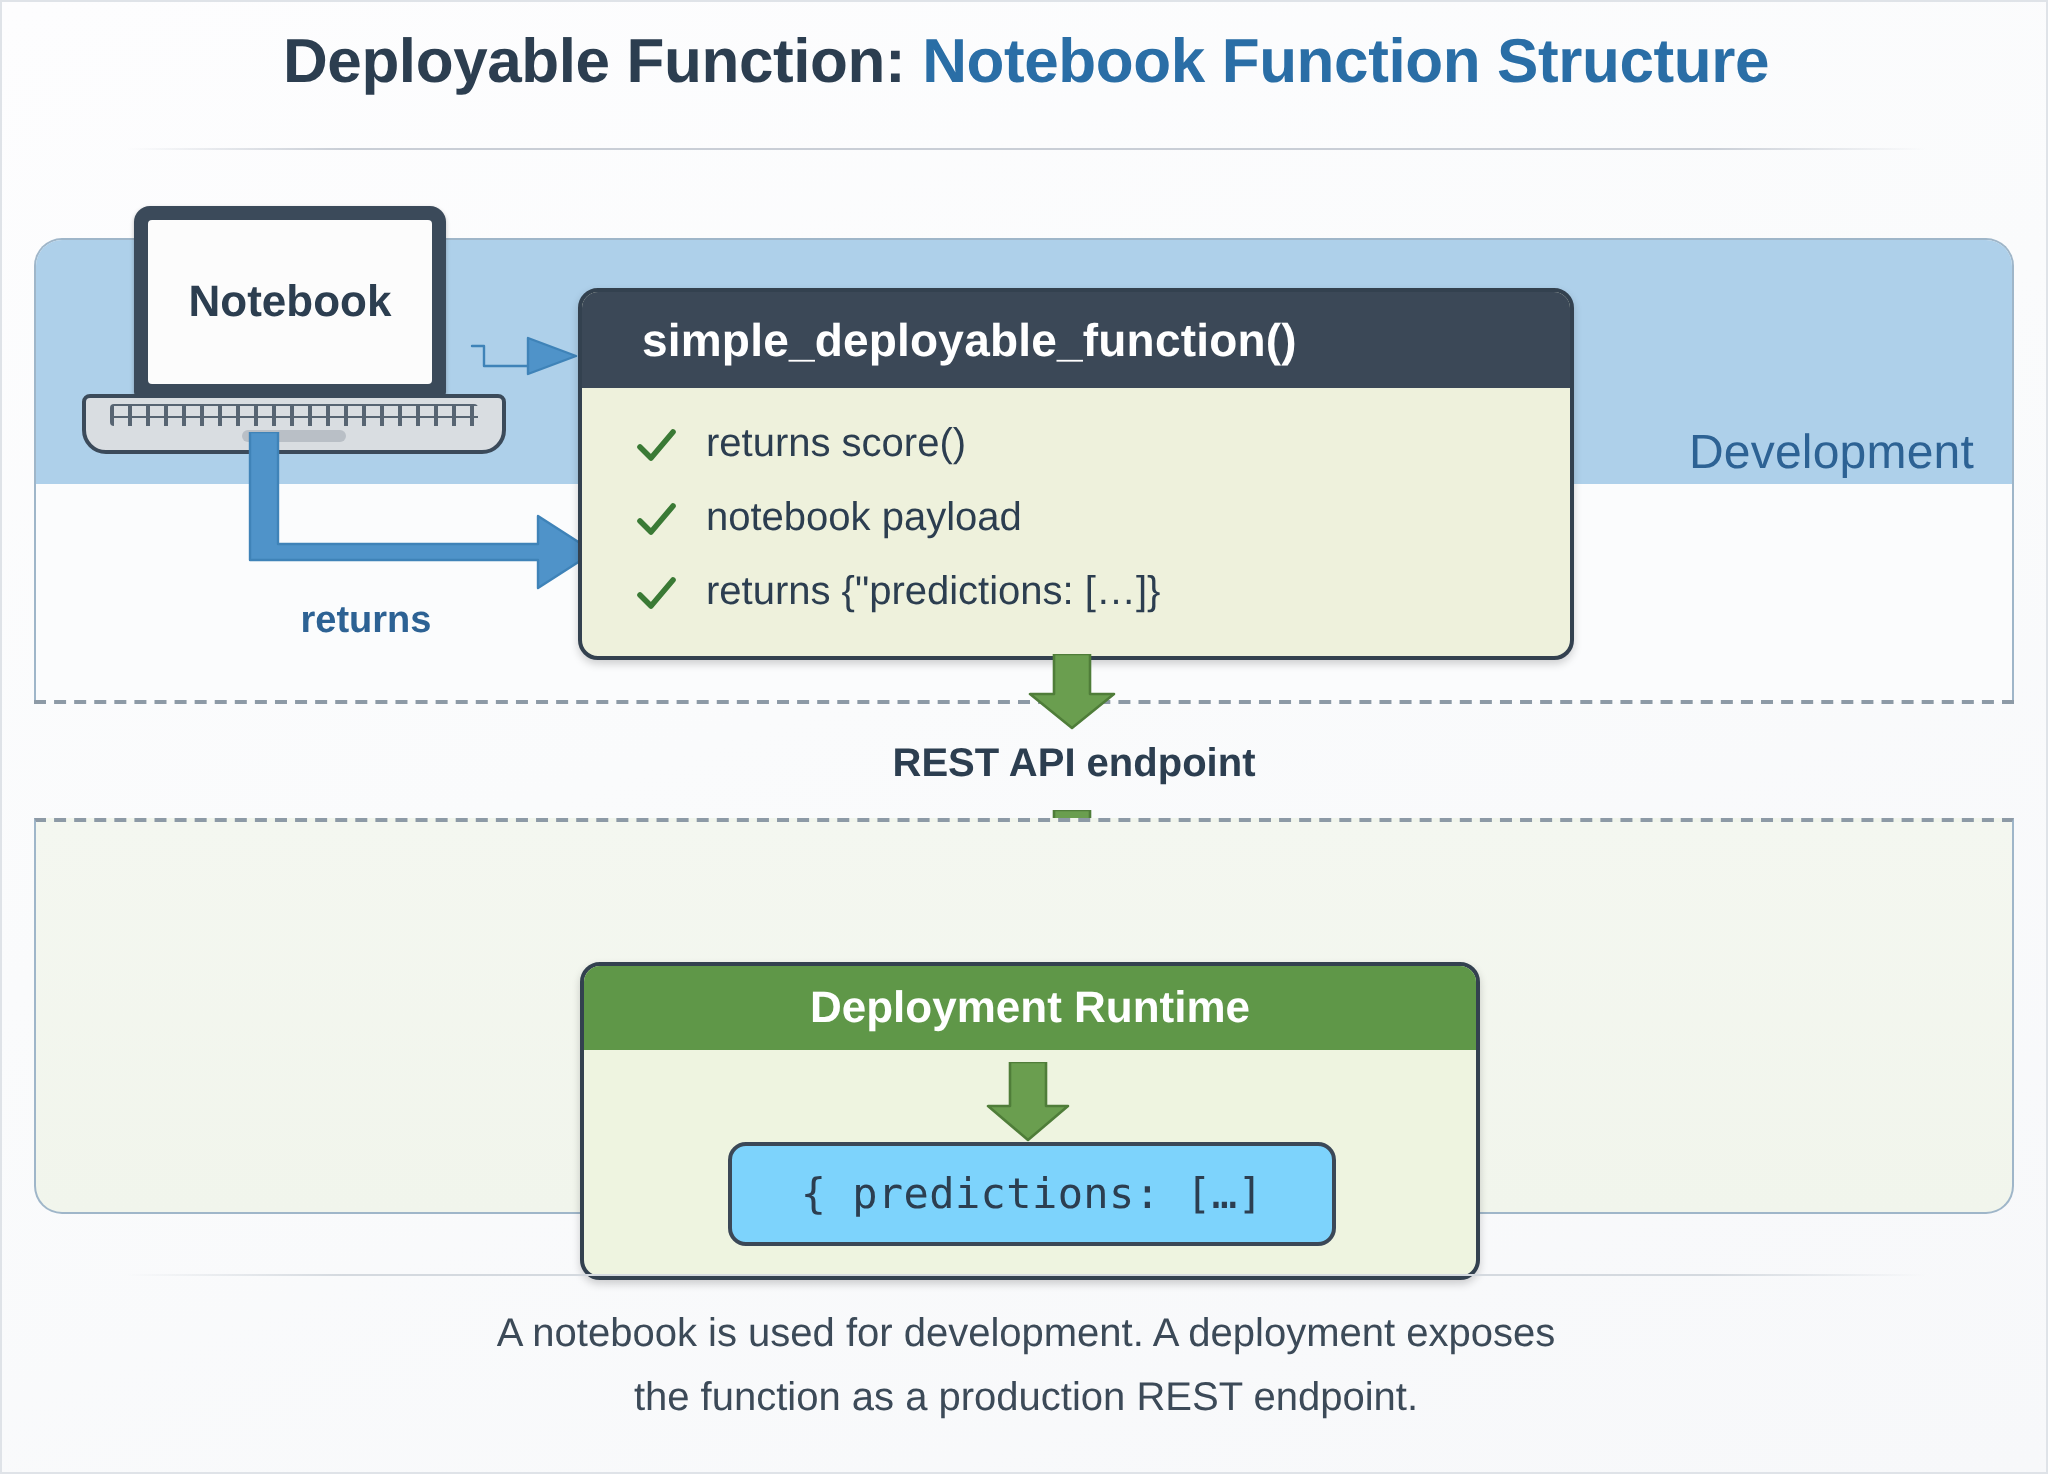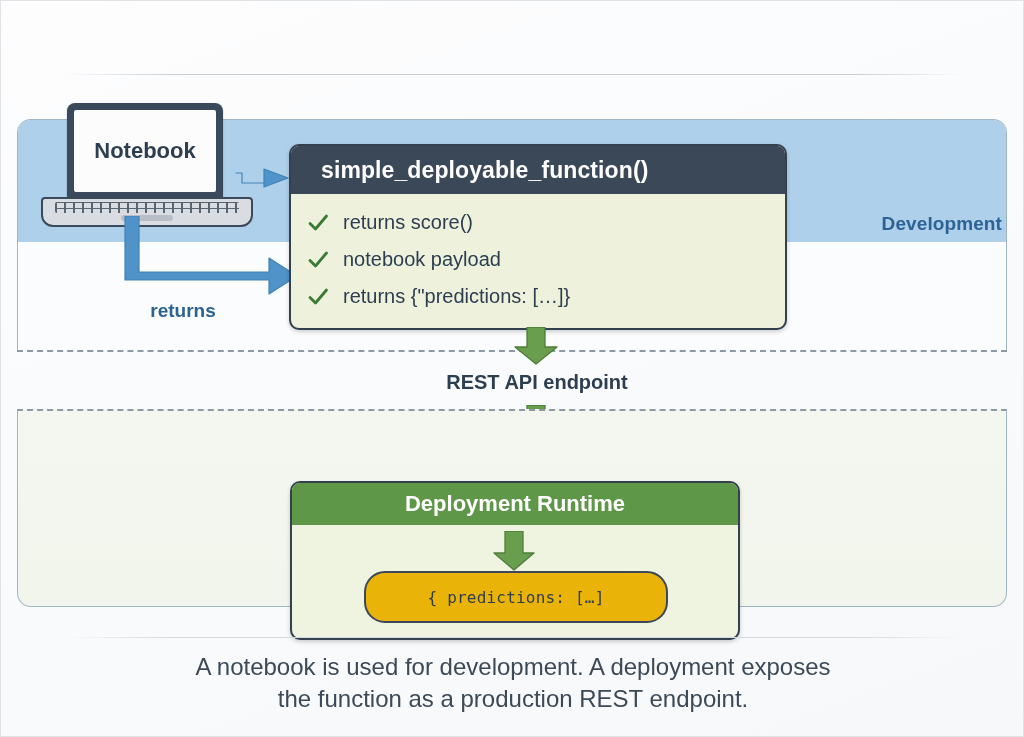--- a/index.html
+++ b/index.html
@@ -44,22 +44,22 @@
   }
   .dev-band{
     position:absolute;left:0;top:0;width:100%;height:122px;
     background:#aed0ea;
   }
   .dev-panel-bottomline{
     position:absolute;left:16px;top:349px;width:990px;height:0;
     border-top:2px dashed #8d9aa6;
   }
   .dev-label{
-    position:absolute;right:21px;top:212px;
-    font-size:19px;font-weight:bold;color:#2d6294;
+    position:absolute;right:36px;top:212px;
+    font-size:24px;font-weight:normal;color:#2d6294;
     letter-spacing:.1px;
   }
 
   
   .laptop{position:absolute;left:40px;top:102px;width:208px;height:124px;}
   .lid{
     position:absolute;left:26px;top:0;width:156px;height:96px;
     background:#3b4a5a;border-radius:8px 8px 3px 3px;
     box-sizing:border-box;padding:7px;
     box-shadow:0 1px 2px rgba(0,0,0,.25);
@@ -103,21 +103,21 @@
     overflow:hidden;background:#eef1dc;
     box-shadow:0 2px 4px rgba(0,0,0,.18);
   }
   .fn-head{
     height:48px;background:#3b4857;
     display:flex;align-items:center;
     padding-left:30px;box-sizing:border-box;
     color:#ffffff;font-size:23px;font-weight:bold;
     letter-spacing:.1px;
   }
-  .fn-body{padding:10px 0 0 16px;}
+  .fn-body{padding:10px 0 0 26px;}
   .fn-item{
     display:flex;align-items:center;gap:14px;
     height:37px;
     font-size:20px;color:#2c3e50;
   }
   .check{
     width:22px;height:22px;flex:0 0 22px;
     display:flex;align-items:center;justify-content:center;
   }
 
@@ -147,44 +147,48 @@
     margin-top:32px;
   }
   .rt-head{
     height:42px;background:#5f9748;
     display:flex;align-items:center;justify-content:center;
     color:#ffffff;font-size:22px;font-weight:bold;
   }
   .rt-arrow{position:absolute;left:200px;top:48px;width:44px;height:40px;}
   .code-box{
     position:absolute;left:72px;top:88px;width:300px;height:48px;
-    background:#eab308;
-    border:2px solid #3b4857;border-radius:21px;
+    background:#7dd3fc;
+    border:2px solid #3b4857;border-radius:9px;
     display:flex;align-items:center;justify-content:center;
     font-family:"DejaVu Sans Mono", monospace;
-    font-size:16px;color:#2c3e50;
+    font-size:21px;color:#2c3e50;
     letter-spacing:.2px;
   }
 
   
   .caption-rule{
     position:absolute;left:62px;top:636px;width:900px;height:1px;
     background:linear-gradient(to right,rgba(200,205,212,0),#d4d9df 12%,#d4d9df 88%,rgba(200,205,212,0));
   }
   .caption{
     position:absolute;left:0;top:650px;width:1024px;
     text-align:center;
-    font-size:24px;line-height:32px;color:#3c4a58;
+    font-size:20px;line-height:32px;color:#3c4a58;
   }
 </style>
 </head>
 <body>
 
 <div id="page">
 
+  <div class="title">
+    <span>Deployable Function:</span>
+    <span class="accent">Notebook Function Structure</span>
+  </div>
   <div class="title-rule"></div>
 
   <div class="dev-panel">
     <div class="dev-band"></div>
   </div>
   <div class="dev-panel-bottomline"></div>
   <div class="dev-label">Development</div>
 
   <div class="laptop">
     <div class="lid">

